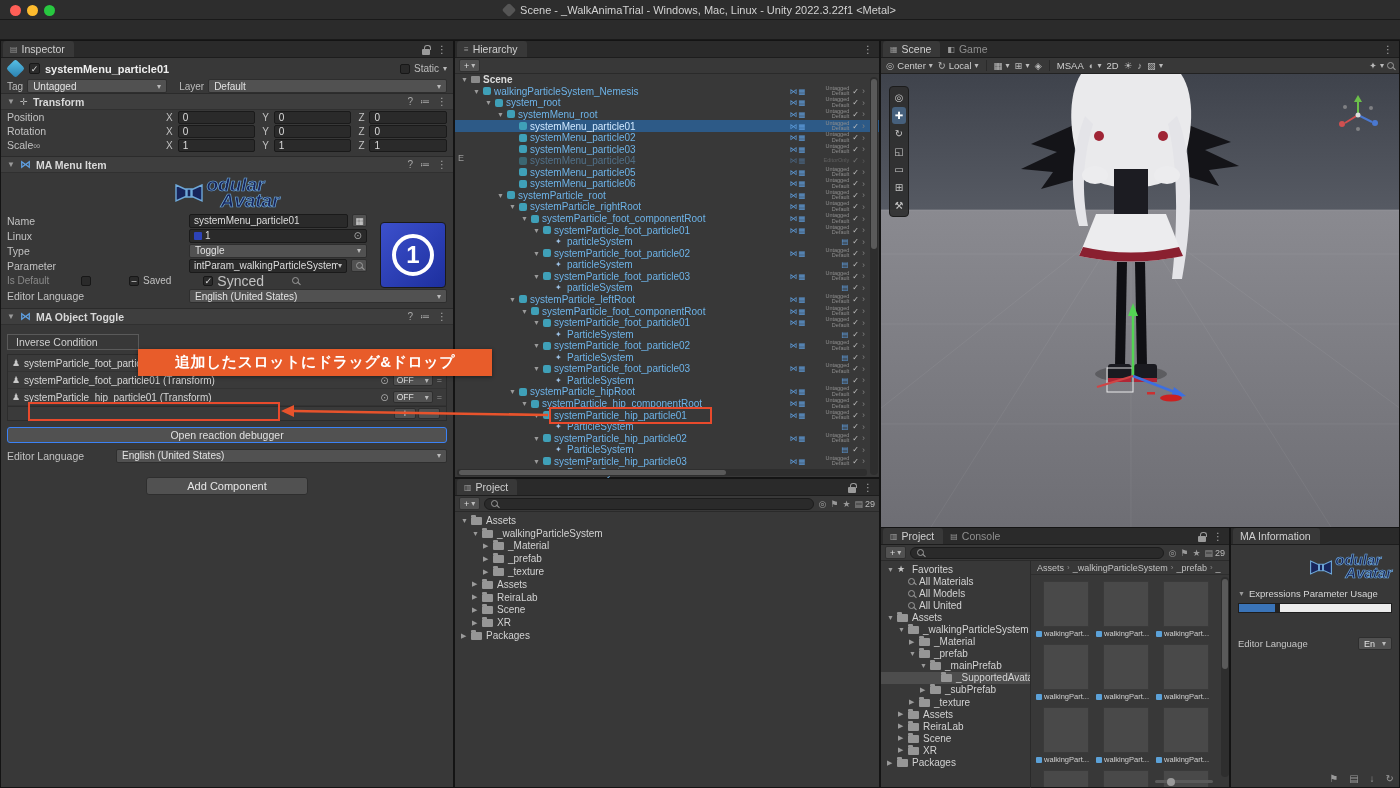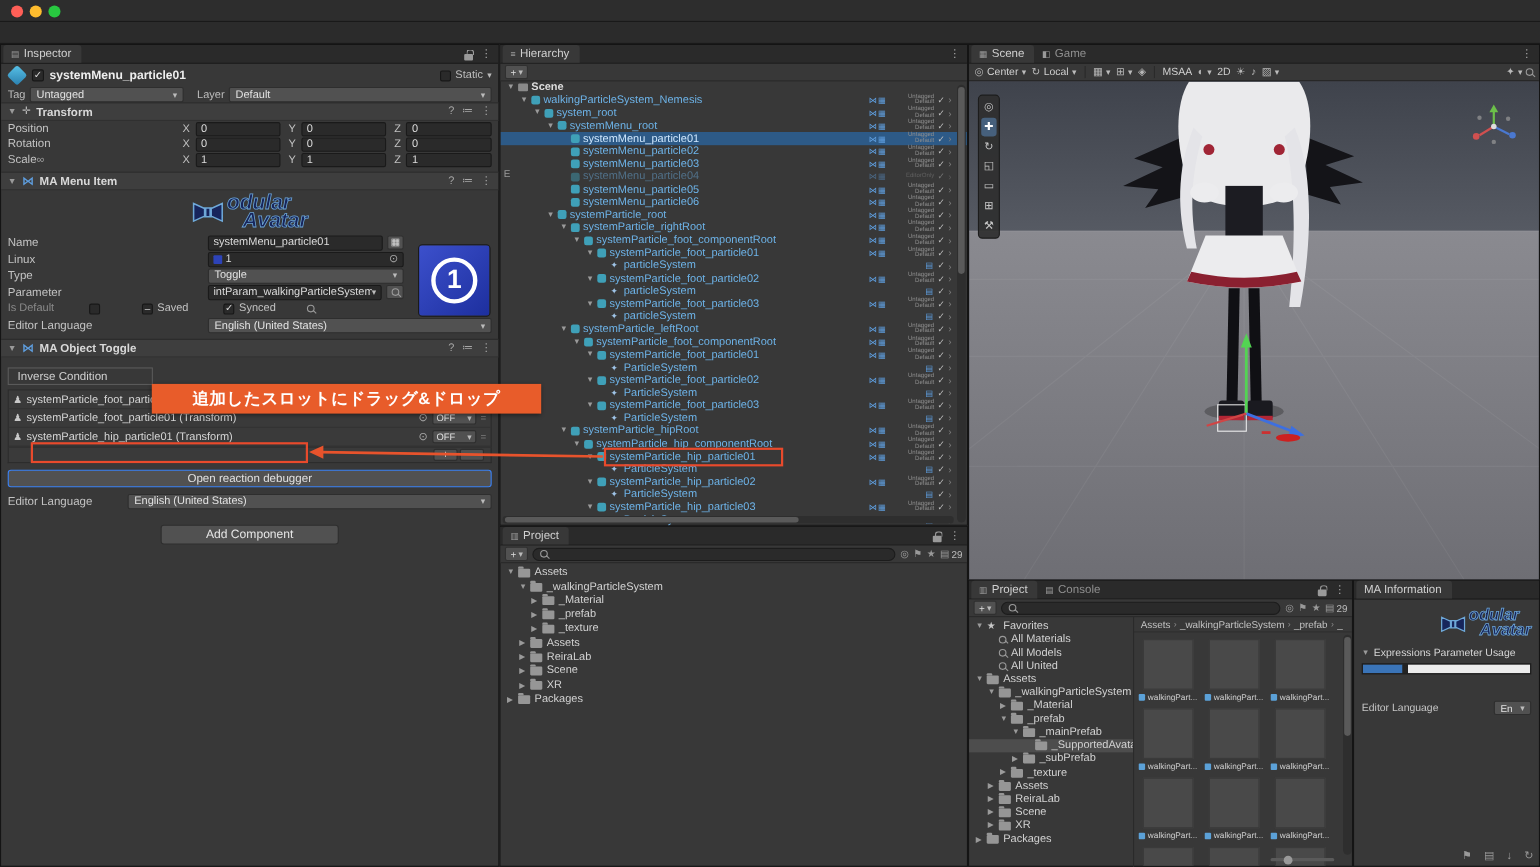--- a/index.html
+++ b/index.html
@@ -101,21 +101,21 @@
   .p-star{color:#c8c8c8;font-size:9px;width:11px;}
   .count-badge{font-size:9px;color:#bbb;display:flex;align-items:center;gap:2px;}
   .tb-ico{color:#9a9a9a;font-size:9px;}
   #project-bottom{left:880px;top:527px;width:350px;height:261px;}
   .pb-body{display:flex;height:228px;position:relative;}
   .pb-left{width:150px;border-right:1px solid #2a2a2a;padding-top:2px;overflow:hidden;}
   .pb-right{flex:1;position:relative;overflow:hidden;}
   .crumbs{height:14px;display:flex;align-items:center;gap:3px;padding:0 6px;font-size:9px;color:#c2c2c2;border-bottom:1px solid #2e2e2e;white-space:nowrap;overflow:hidden;}
   .crumb-sep{color:#8a8a8a;font-size:8px;}
   #thumb-grid{display:flex;flex-wrap:wrap;gap:6px;padding:6px 4px;height:212px;overflow:hidden;}
-  .thumb{width:54px;display:flex;flex-direction:column;align-items:center;gap:2px;}
+  .thumb{width:54px;display:flex;flex-direction:column;align-items:flex-end;gap:2px;}
   .thumb-img{width:46px;height:46px;background:#494949;border:1px solid #3a3a3a;}
   .thumb-label{display:flex;align-items:center;gap:2px;font-size:7.5px;color:#cfcfcf;white-space:nowrap;overflow:hidden;max-width:54px;}
   .mini-cube{width:6px;height:6px;background:#5ba1d8;border-radius:1px;flex:none;}
   .zoom-slider{position:absolute;right:16px;bottom:6px;width:58px;height:3px;background:#5a5a5a;border-radius:2px;}
   .zoom-knob{position:absolute;left:12px;top:-2.5px;width:8px;height:8px;border-radius:50%;background:#9a9a9a;}
   
   #scene{left:880px;top:40px;width:520px;height:487px;}
   .stoolbar{height:16px;background:#383838;border-bottom:1px solid #222;display:flex;align-items:center;gap:5px;padding:0 5px;font-size:9.5px;color:#d0d0d0;}
   .stool-group{display:flex;align-items:center;gap:3px;}
   .ssep{width:1px;height:11px;background:#2a2a2a;margin:0 2px;}
@@ -141,20 +141,24 @@
   #arrow-svg{position:absolute;left:280px;top:400px;z-index:56;pointer-events:none;}
   #status-icons{position:absolute;right:6px;bottom:4px;z-index:20;display:flex;gap:11px;color:#9a9a9a;font-size:10px;}
 </style>
 </head>
 <body>
 
 <div id="titlebar">
   <span class="tl" style="left:10px;background:#ff5f57;"></span>
   <span class="tl" style="left:27px;background:#febc2e;"></span>
   <span class="tl" style="left:44px;background:#28c840;"></span>
+  <span id="title-text">
+    <span class="unity-glyph"></span>
+    <span>Scene - _WalkAnimaTrial - Windows, Mac, Linux - Unity 2022.3.22f1 &lt;Metal&gt;</span>
+  </span>
 </div>
 <div id="strip"></div>
 
 <div id="inspector" class="panel">
   <div class="tabbar">
     <div class="tab">
       <span class="ticon">▤</span>
       <span>Inspector</span>
     </div>
     <div class="tabbar-right">
@@ -283,21 +287,21 @@
     </div>
   </div>
   <div class="irow" style="height:15px;">
     <span style="color:#8a8a8a;font-size:10px;width:70px;">Is Default</span>
     <span class="chk" style="width:10px;height:10px;"></span>
     <span style="width:30px;"></span>
     <span class="chk" style="width:10px;height:10px;">–</span>
     <span style="font-size:10px;color:#c2c2c2;">Saved</span>
     <span style="width:24px;"></span>
     <span class="chk" style="width:10px;height:10px;">✓</span>
-    <span style="font-size:10px;color:#c2c2c2;">Synced</span>
+    <span style="font-size:14px;color:#c2c2c2;">Synced</span>
     <span style="width:20px;"></span>
     <span class="css-search"></span>
   </div>
   <div class="irow" style="height:16px;">
     <span class="ilabel">Editor Language</span>
     <span class="dd" style="flex:1;">
       <span>English (United States)</span>
         <span class="dda">▾</span>
     </span>
   </div>

